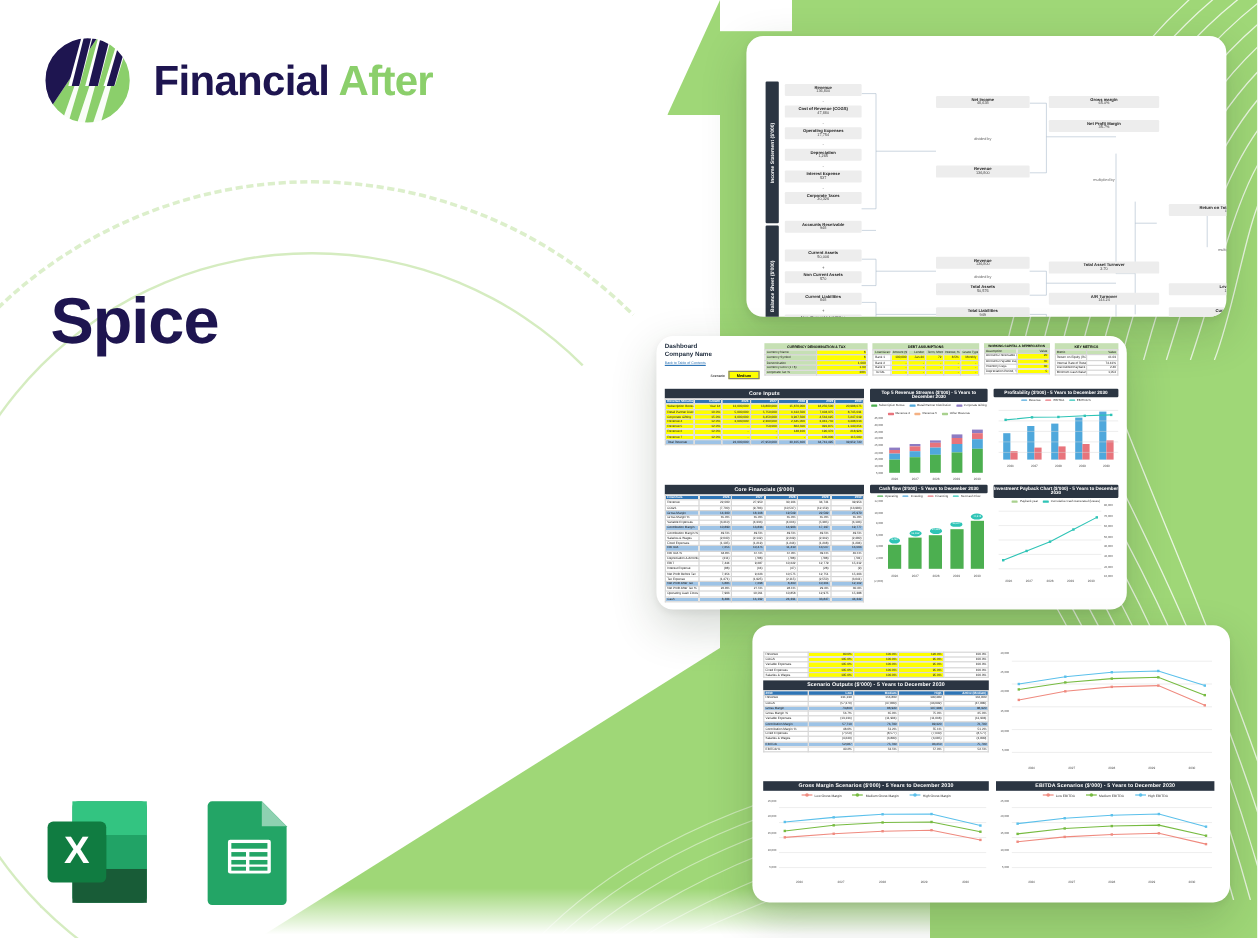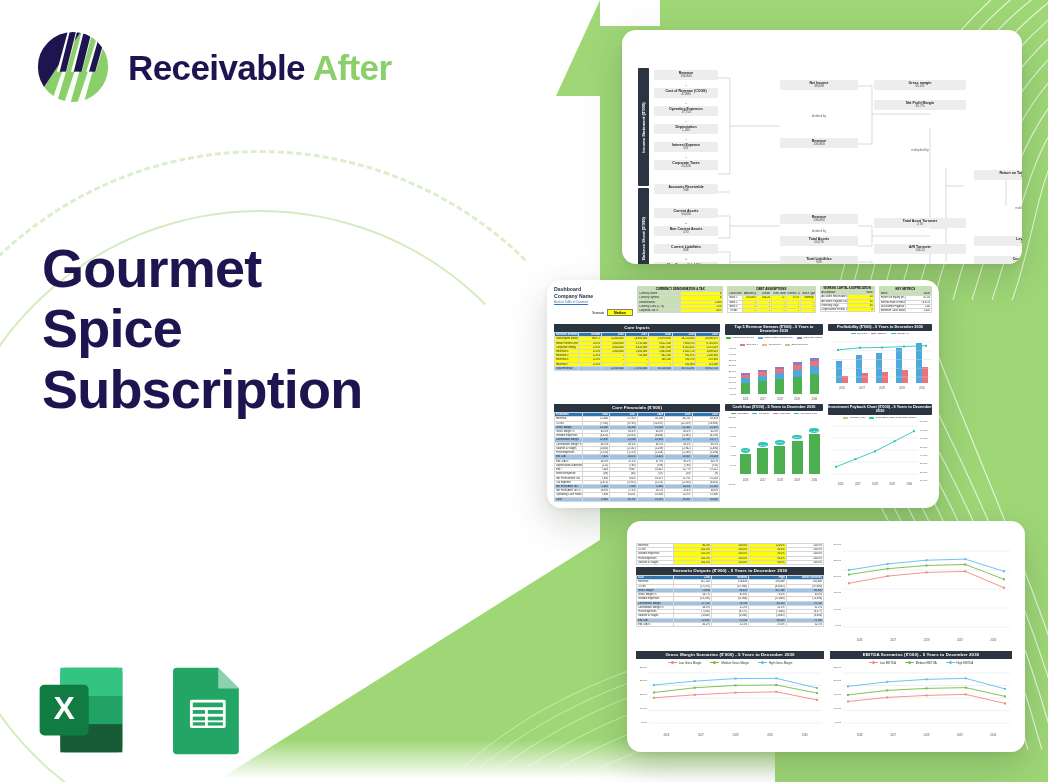--- a/index.html
+++ b/index.html
@@ -221,27 +221,25 @@
           <g>
             <path d="M28,56 L120,56 L120,110 L8,110 Z" fill="#8BCF6B"></path>
             <path d="M41,56 L36,56 L17,110 L25,110 Z" fill="#ffffff" opacity=".95"></path>
             <path d="M58,56 L52,56 L34,110 L43,110 Z" fill="#ffffff" opacity=".95"></path>
             <path d="M75,56 L69,56 L51,110 L60,110 Z" fill="#ffffff" opacity=".95"></path>
             <path d="M20,78 L14,96 L28,96 Z" fill="#8BCF6B"></path>
           </g>
         </g>
         <circle cx="50" cy="50" r="46" fill="none" stroke="#ffffff" stroke-width="2"></circle>
       </svg>
-      <div class="logo-word"><span class="lw-a">Receivable</span> <span class="lw-b">After</span></div>
+      <div class="logo-word"><span class="lw-a">Financial</span> <span class="lw-b">After</span></div>
     </div>
 
     <div class="headline">
-      <div>Gourmet</div>
       <div>Spice</div>
-      <div>Subscription</div>
     </div>
 
     <div class="apps">
       <svg class="app-ico" viewBox="0 0 100 100">
         <rect x="28" y="4" width="66" height="90" rx="5" fill="#21A366"></rect>
         <rect x="28" y="4" width="66" height="30" fill="#33C481"></rect>
         <rect x="28" y="34" width="66" height="30" fill="#21A366"></rect>
         <rect x="28" y="64" width="66" height="30" fill="#185C37"></rect>
         <rect x="28" y="34" width="30" height="30" fill="#107C41"></rect>
         <rect x="6" y="22" width="52" height="54" rx="5" fill="#107C41"></rect>

